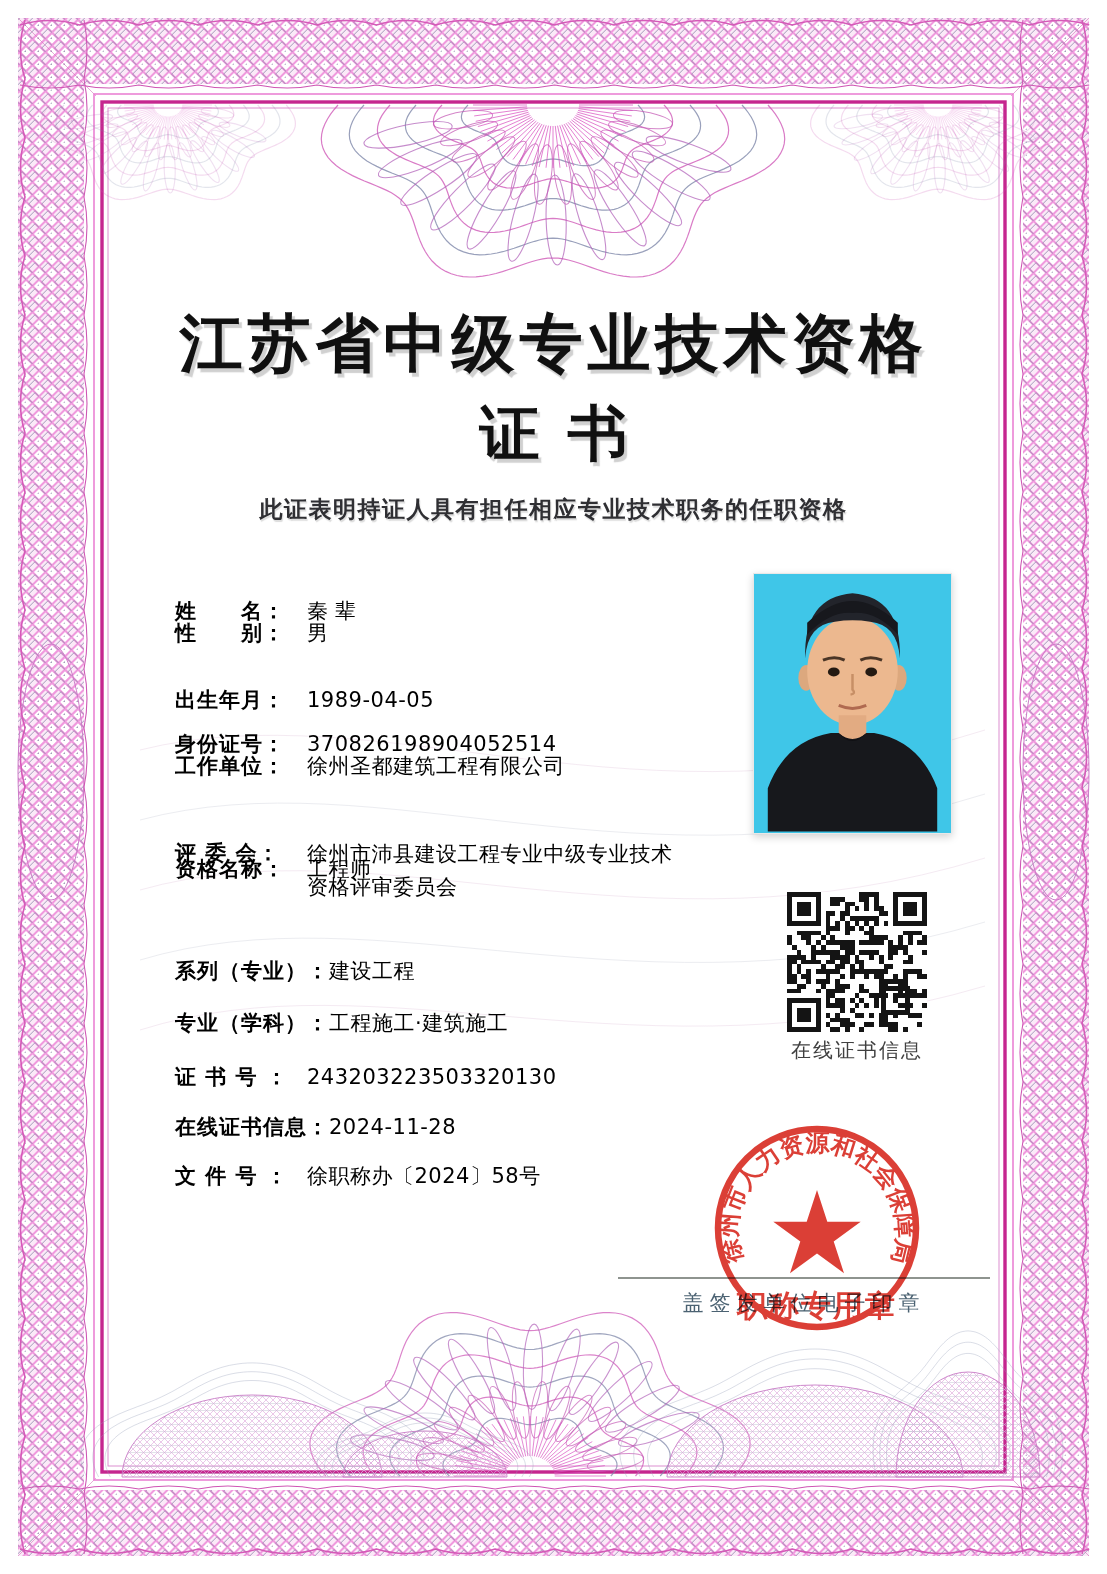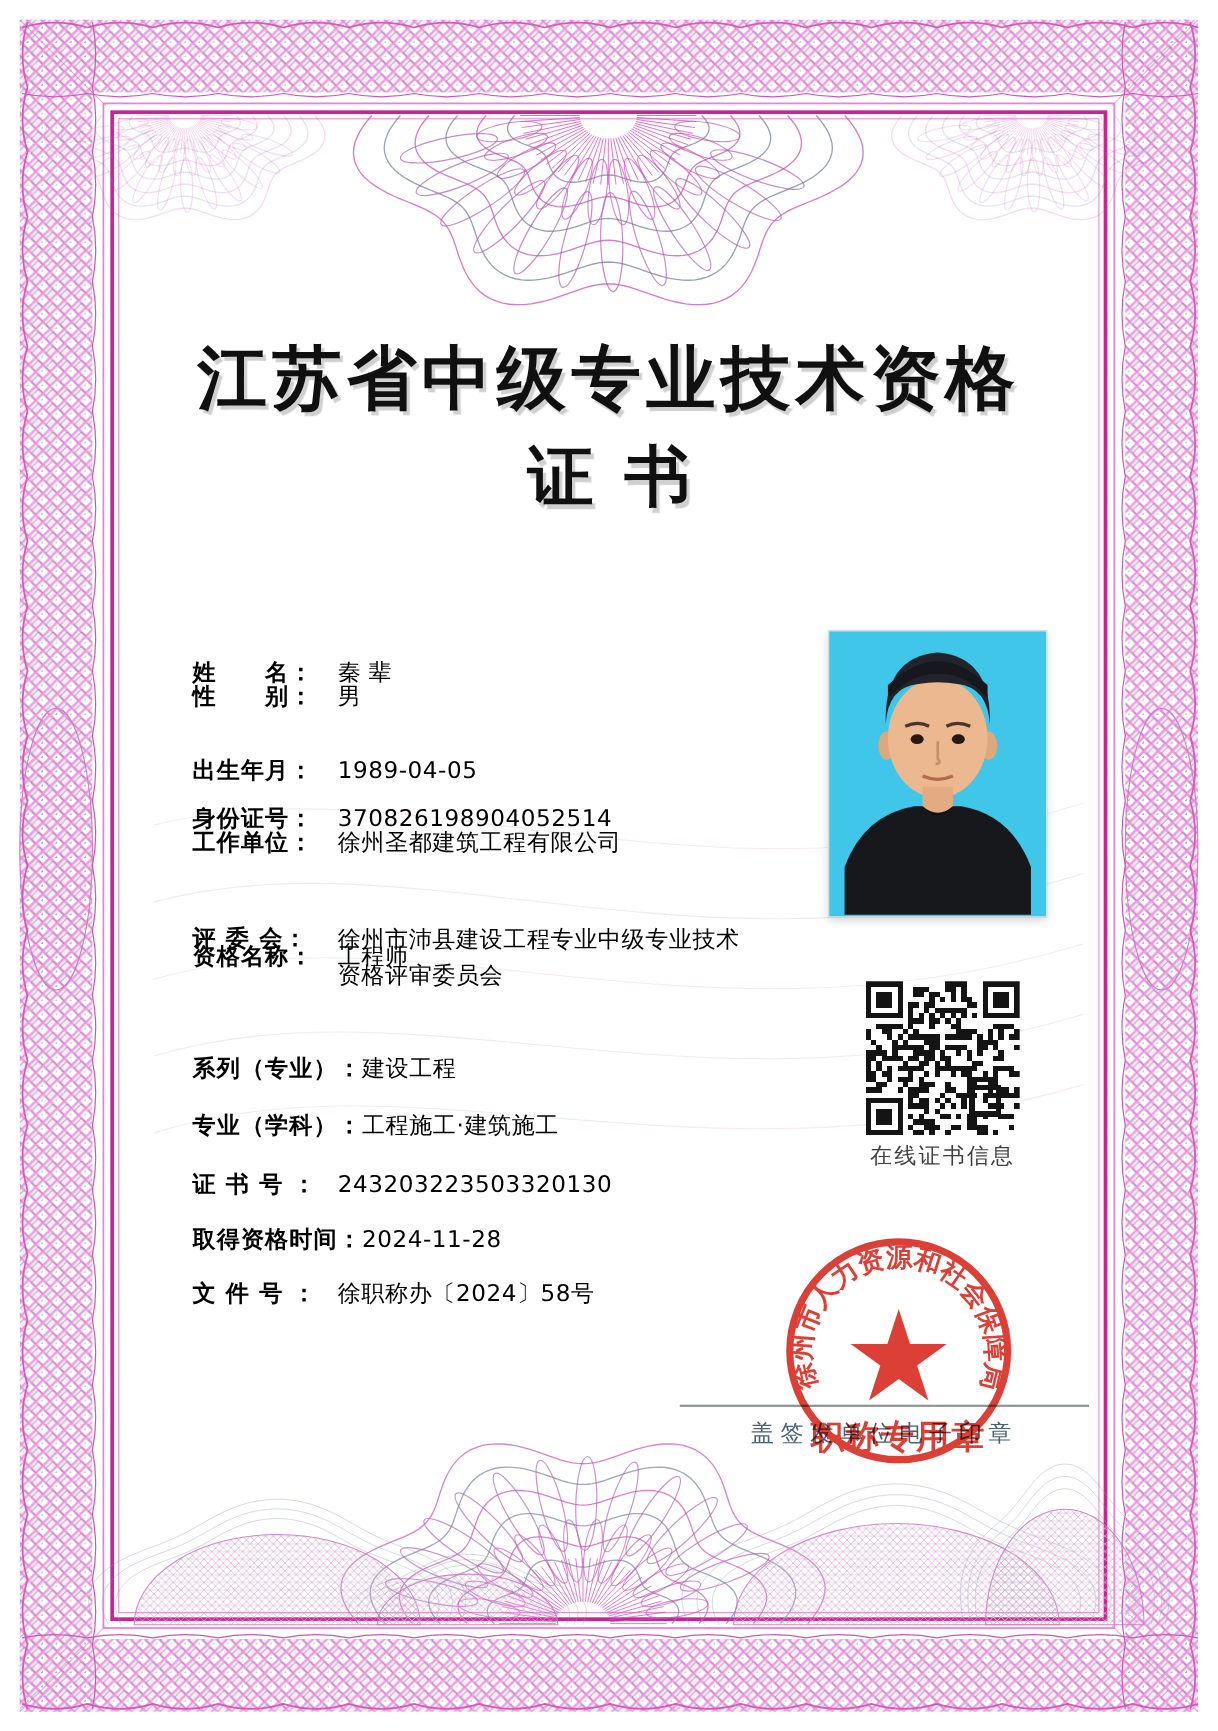--- a/index.html
+++ b/index.html
@@ -369,32 +369,33 @@
         <path d="M20,1489q29.7,-6 59.4,0q29.7,-6 59.4,0q29.7,-6 59.4,0q29.7,-6 59.4,0q29.7,-6 59.4,0q29.7,-6 59.4,0q29.7,-6 59.4,0q29.7,-6 59.4,0q29.7,-6 59.4,0q29.7,-6 59.4,0q29.7,-6 59.4,0q29.7,-6 59.4,0q29.7,-6 59.4,0q29.7,-6 59.4,0q29.7,-6 59.4,0q29.7,-6 59.4,0q29.7,-6 59.4,0q29.7,-6 59.4,0" fill="none" stroke="#cf56b4" stroke-width="1.1"></path>
         <path d="M25,20q-9,29.5 0,59q-9,29.5 0,59q-9,29.5 0,59q-9,29.5 0,59q-9,29.5 0,59q-9,29.5 0,59q-9,29.5 0,59q-9,29.5 0,59q-9,29.5 0,59q-9,29.5 0,59q-9,29.5 0,59q-9,29.5 0,59q-9,29.5 0,59q-9,29.5 0,59q-9,29.5 0,59q-9,29.5 0,59q-9,29.5 0,59q-9,29.5 0,59q-9,29.5 0,59q-9,29.5 0,59q-9,29.5 0,59q-9,29.5 0,59q-9,29.5 0,59q-9,29.5 0,59q-9,29.5 0,59q-9,29.5 0,59" fill="none" stroke="#d55ab8" stroke-width="1.6"></path>
         <path d="M84,20q6,29.5 0,59q6,29.5 0,59q6,29.5 0,59q6,29.5 0,59q6,29.5 0,59q6,29.5 0,59q6,29.5 0,59q6,29.5 0,59q6,29.5 0,59q6,29.5 0,59q6,29.5 0,59q6,29.5 0,59q6,29.5 0,59q6,29.5 0,59q6,29.5 0,59q6,29.5 0,59q6,29.5 0,59q6,29.5 0,59q6,29.5 0,59q6,29.5 0,59q6,29.5 0,59q6,29.5 0,59q6,29.5 0,59q6,29.5 0,59q6,29.5 0,59q6,29.5 0,59" fill="none" stroke="#cf56b4" stroke-width="1.1"></path>
         <path d="M1082,20q9,29.5 0,59q9,29.5 0,59q9,29.5 0,59q9,29.5 0,59q9,29.5 0,59q9,29.5 0,59q9,29.5 0,59q9,29.5 0,59q9,29.5 0,59q9,29.5 0,59q9,29.5 0,59q9,29.5 0,59q9,29.5 0,59q9,29.5 0,59q9,29.5 0,59q9,29.5 0,59q9,29.5 0,59q9,29.5 0,59q9,29.5 0,59q9,29.5 0,59q9,29.5 0,59q9,29.5 0,59q9,29.5 0,59q9,29.5 0,59q9,29.5 0,59q9,29.5 0,59" fill="none" stroke="#d55ab8" stroke-width="1.6"></path>
         <path d="M1023,20q-6,29.5 0,59q-6,29.5 0,59q-6,29.5 0,59q-6,29.5 0,59q-6,29.5 0,59q-6,29.5 0,59q-6,29.5 0,59q-6,29.5 0,59q-6,29.5 0,59q-6,29.5 0,59q-6,29.5 0,59q-6,29.5 0,59q-6,29.5 0,59q-6,29.5 0,59q-6,29.5 0,59q-6,29.5 0,59q-6,29.5 0,59q-6,29.5 0,59q-6,29.5 0,59q-6,29.5 0,59q-6,29.5 0,59q-6,29.5 0,59q-6,29.5 0,59q-6,29.5 0,59q-6,29.5 0,59q-6,29.5 0,59" fill="none" stroke="#cf56b4" stroke-width="1.1"></path>
       </g>
   </svg>
 
   <div class="abs title1">江苏省中级专业技术资格</div>
   <div class="abs title2">证书</div>
+  <div class="abs subtitle">此证表明持证人具有担任相应专业技术职务的任职资格</div>
 
   <div class="row" style="top:596px"><span class="lbl">姓　　名：</span><span class="val val-name">秦辈</span></div>
   <div class="row" style="top:618px"><span class="lbl">性　　别：</span><span class="val">男</span></div>
   <div class="row" style="top:685px"><span class="lbl">出生年月：</span><span class="val">1989-04-05</span></div>
   <div class="row" style="top:729px"><span class="lbl">身份证号：</span><span class="val">370826198904052514</span></div>
   <div class="row" style="top:751px"><span class="lbl">工作单位：</span><span class="val">徐州圣都建筑工程有限公司</span></div>
   <div class="row row-wrap" style="top:838px"><span class="lbl">评 委 会：</span><span class="val">徐州市沛县建设工程专业中级专业技术资格评审委员会</span></div>
   <div class="row" style="top:854px"><span class="lbl">资格名称：</span><span class="val">工程师</span></div>
   <div class="row" style="top:1008px"><span class="lbl">专业（学科）：</span><span class="val">工程施工·建筑施工</span></div>
   <div class="row" style="top:956px"><span class="lbl">系列（专业）：</span><span class="val">建设工程</span></div>
   <div class="row" style="top:1062px"><span class="lbl">证 书 号 ：</span><span class="val">243203223503320130</span></div>
-  <div class="row" style="top:1112px"><span class="lbl">取得资格时间：</span><span class="val">2024-11-28</span></div>
+  <div class="row" style="top:1112px"><span class="lbl">在线证书信息：</span><span class="val">2024-11-28</span></div>
   <div class="row" style="top:1161px"><span class="lbl">文 件 号 ：</span><span class="val">徐职称办〔2024〕58号</span></div>
 
   <div id="photo" class="abs">
     <svg viewBox="0 0 200 260" xmlns="http://www.w3.org/2000/svg">
       <rect width="200" height="260" fill="#3fc6e8"></rect>
       <ellipse cx="53" cy="104" rx="8" ry="13" fill="#dca87e"></ellipse>
       <ellipse cx="147" cy="104" rx="8" ry="13" fill="#dca87e"></ellipse>
       <ellipse cx="100" cy="97" rx="46" ry="55" fill="#ecb88f"></ellipse>
       <path d="M52,84 Q50,22 100,18 Q150,22 148,84 Q146,50 118,47 Q100,44 82,47 Q54,50 52,84 Z" fill="#22242b"></path>
       <path d="M54,60 Q77,36 100,38 Q125,36 146,60 L146,48 Q122,26 100,26 Q78,26 54,48 Z" fill="#17181d"></path>

